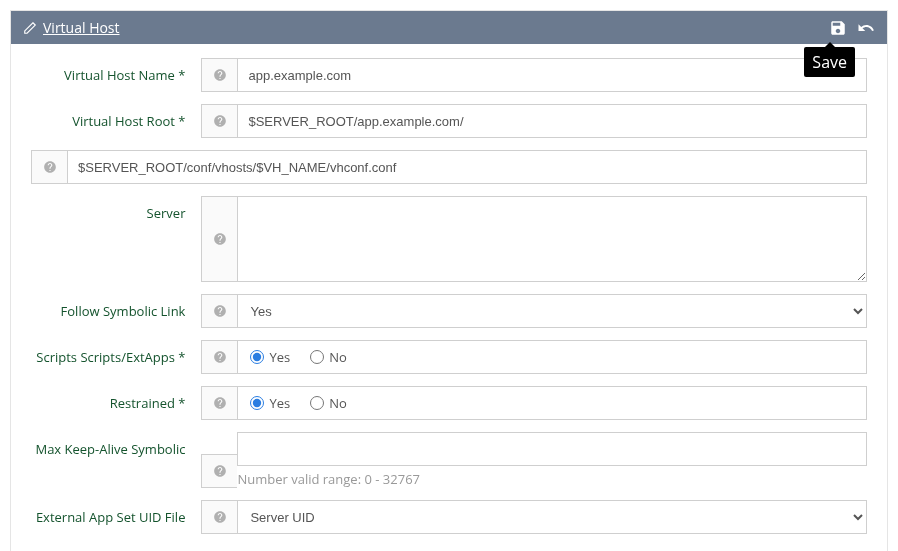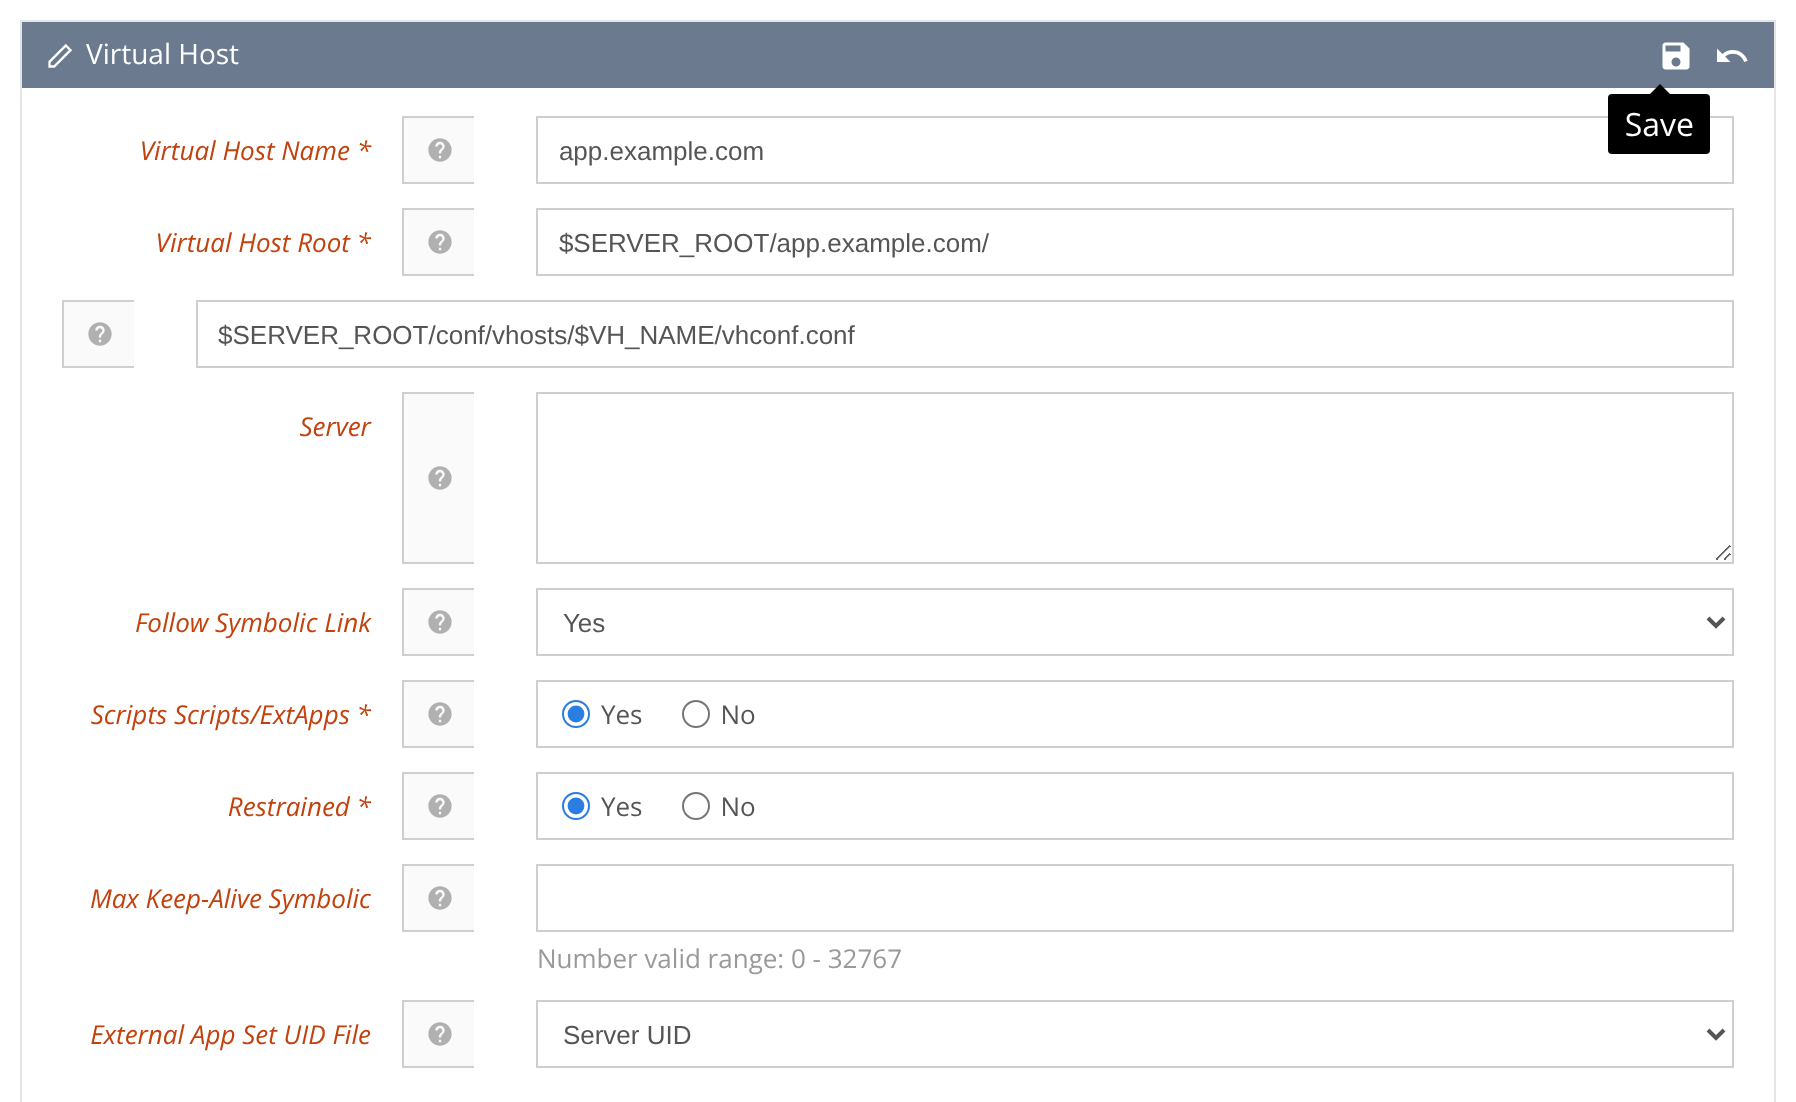--- a/index.html
+++ b/index.html
@@ -25,20 +25,21 @@
   align-items: center;
   position: relative;
 }
 .panel-header .title-icon {
   margin-right: 6px;
   display: inline-flex;
 }
 .panel-header .title {
   font-size: 14px;
   flex: 1;
+  text-decoration: underline;
 }
 .header-actions {
   display: flex;
   gap: 10px;
   align-items: center;
 }
 .header-actions .action {
   color: #fff;
   cursor: pointer;
   display: inline-flex;
@@ -70,23 +71,22 @@
 .form-row {
   display: flex;
   margin-bottom: 12px;
   align-items: flex-start;
 }
 .form-label {
   width: 210px;
   text-align: right;
   padding-right: 16px;
   padding-top: 8px;
-  color: #c2410c;
-  font-size: 13px;
-  font-style: italic;
+  color: #14532d;
+  font-size: 13px;
 }
 .help-col {
   width: 36px;
   border: 1px solid #cfcfcf;
   border-right: none;
   background: #fafafa;
   display: flex;
   align-items: center;
   justify-content: center;
   min-height: 34px;
@@ -150,23 +150,22 @@
   height: 14px;
   cursor: pointer;
 }
 .hint {
   font-size: 13px;
   color: #999;
   margin-top: 4px;
 }
 .group {
   display: flex;
-  align-items: flex-start;
+  align-items: flex-end;
   width: 100%;
-  gap: 31px;
 }
 svg { display: block; }
 </style>
 </head>
 <body>
 
 <div class="panel">
   <div class="panel-header">
     <span class="title-icon">
       <svg width="14" height="14" viewBox="0 0 24 24" fill="none" stroke="#fff" stroke-width="2">

